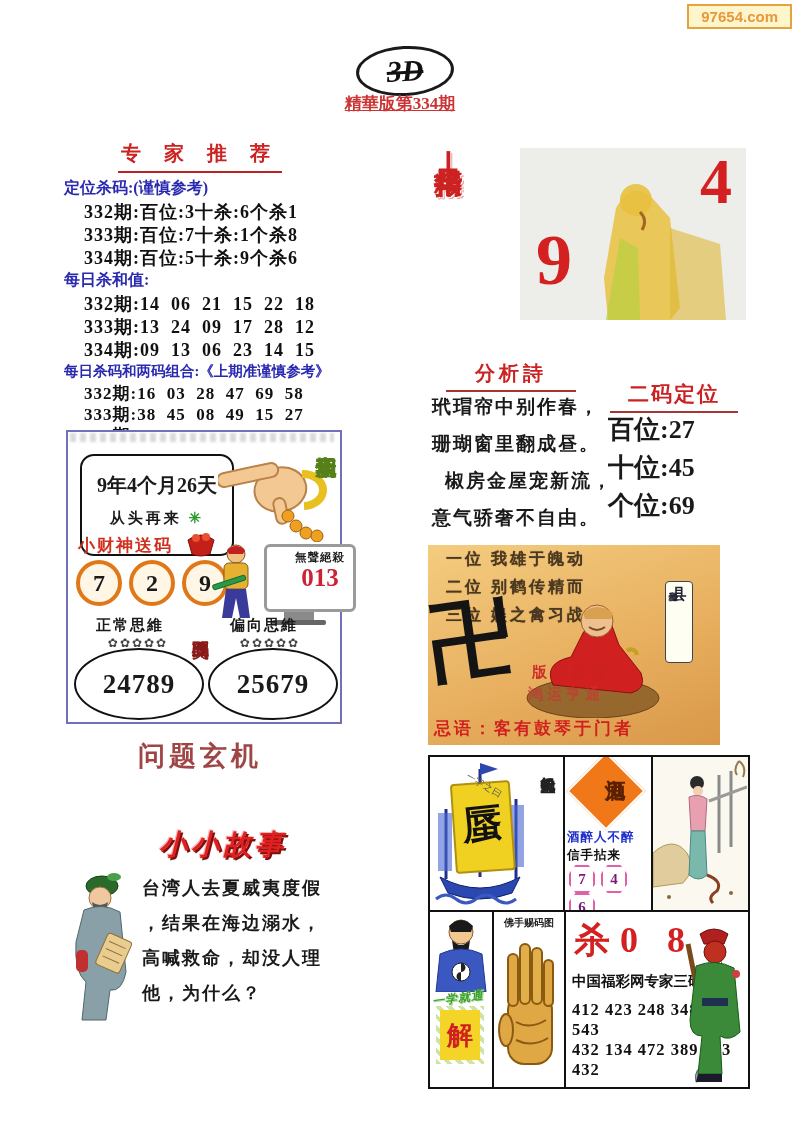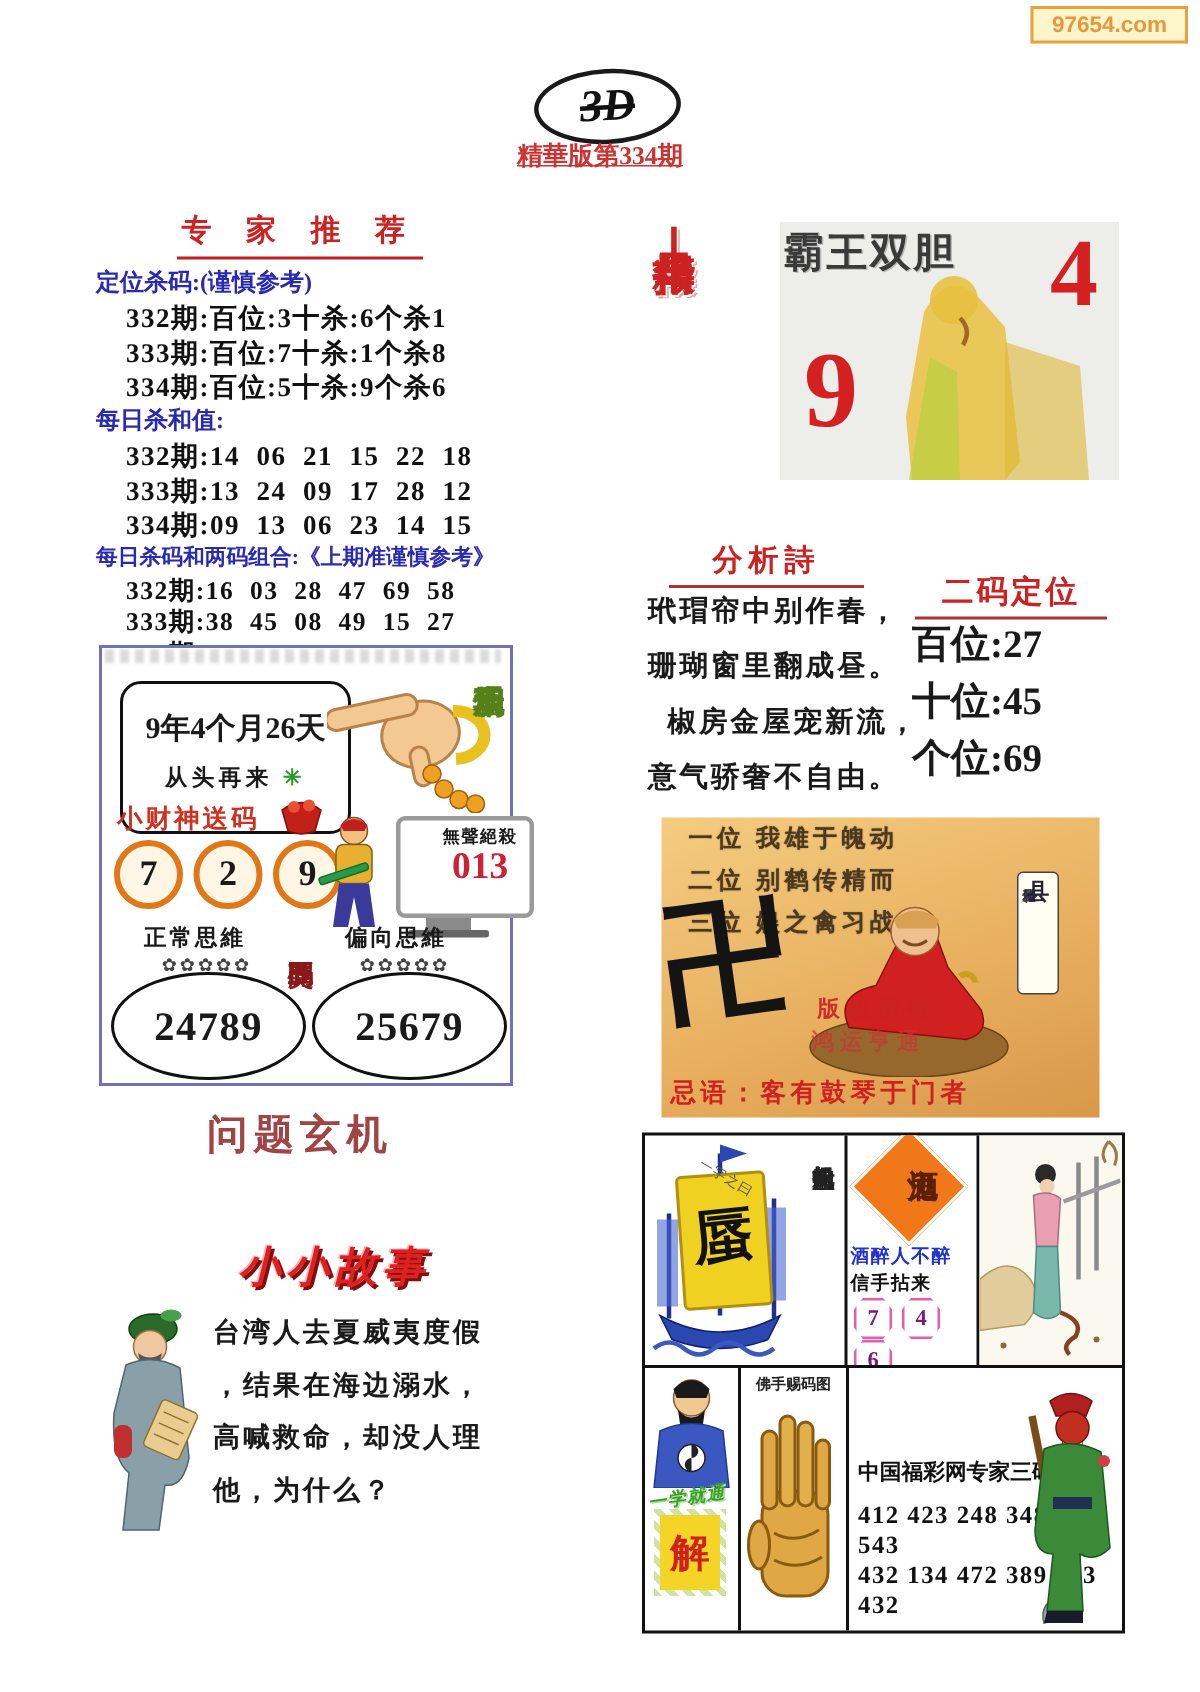--- a/index.html
+++ b/index.html
@@ -58,21 +58,21 @@
               text-shadow:1px 1px 0 #bbb;}
   .dd-left{left:16px;top:76px;color:#d42020;font-size:72px;font-weight:bold;line-height:1;}
   .dd-right{right:14px;top:2px;color:#d42020;font-size:64px;font-weight:bold;line-height:1;}
   .poem-title{left:446px;top:360px;width:130px;text-align:center;color:#c22;font-size:20px;
               font-weight:bold;letter-spacing:4px;border-bottom:2px solid #a33;padding-bottom:3px;}
   .poem-line{font-size:19px;font-weight:bold;letter-spacing:2px;}
   .tc-title{left:610px;top:380px;width:128px;text-align:center;color:#c22;font-size:21px;
             font-weight:bold;letter-spacing:2px;border-bottom:2px solid #a33;padding-bottom:3px;}
   .tc-row{left:608px;font-size:26px;font-weight:bold;}
   
-  .monk-panel{left:441px;top:545px;width:292px;height:200px;overflow:hidden;
+  .monk-panel{left:428px;top:545px;width:292px;height:200px;overflow:hidden;
       background:linear-gradient(160deg,#f4cc80 0%,#e8b060 55%,#d89848 100%);}
   .monk-line{left:18px;color:#4a3820;font-size:16px;font-weight:bold;letter-spacing:3px;
              text-shadow:0 0 1px #7a5a30;}
   .swastika{left:0px;top:52px;font-size:86px;font-weight:bold;color:#141414;transform:rotate(-8deg);line-height:1;}
   .tail-box{left:237px;top:36px;width:26px;height:80px;background:#fffef2;border:1.5px solid #444;
             border-radius:4px;text-align:center;}
   .tail-small{writing-mode:vertical-rl;text-orientation:upright;font-size:9px;color:#334;font-weight:bold;margin-top:3px;}
   .tail-big{font-size:15px;font-weight:bold;color:#223;}
   .mk-copy{left:104px;top:118px;color:#c22;font-size:15px;font-weight:bold;letter-spacing:5px;opacity:.9;}
   .mk-bless{left:100px;top:140px;color:#c33;font-size:15px;font-weight:bold;letter-spacing:4px;
@@ -215,21 +215,20 @@
   <div class="abs vert morning">精华早报Ⅰ</div>
 
   <div class="abs dualdan">
     <svg width="226" height="172" viewBox="0 0 226 172" style="position:absolute;left:0;top:0;">
       <path d="M96 60 Q113 30 134 52 L150 70 L160 160 L150 172 L88 172 L84 130 Z" fill="#e8c040" opacity=".85"></path>
       <circle cx="116" cy="52" r="16" fill="#e8c040" opacity=".9"></circle>
       <path d="M100 90 L86 172 L120 172 L118 100 Z" fill="#b8d040" opacity=".7"></path>
       <path d="M150 80 L200 96 L206 172 L150 172 Z" fill="#e0b838" opacity=".6"></path>
       <path d="M120 64 Q128 72 122 82" stroke="#a06820" fill="none" stroke-width="3"></path>
     </svg>
-    <div class="abs dd-caption">霸王双胆</div>
     <div class="abs dd-left">9</div>
     <div class="abs dd-right">4</div>
   </div>
 
   <div class="abs poem-title">分析詩</div>
   <div class="abs poem-line" style="left:432px;top:394px;">玳瑁帘中别作春，</div>
   <div class="abs poem-line" style="left:432px;top:431px;">珊瑚窗里翻成昼。</div>
   <div class="abs poem-line" style="left:432px;top:468px;margin-left:13px;">椒房金屋宠新流，</div>
   <div class="abs poem-line" style="left:432px;top:505px;">意气骄奢不自由。</div>
 
@@ -337,20 +336,21 @@
           <rect x="12" y="56" width="44" height="70" rx="16" fill="#dfa845" stroke="#8a5a10" stroke-width="2"></rect>
           <rect x="12" y="16" width="10" height="52" rx="5" fill="#dfa845" stroke="#8a5a10" stroke-width="2"></rect>
           <rect x="24" y="6" width="10" height="60" rx="5" fill="#e2b04a" stroke="#8a5a10" stroke-width="2"></rect>
           <rect x="36" y="10" width="10" height="56" rx="5" fill="#e2b04a" stroke="#8a5a10" stroke-width="2"></rect>
           <rect x="48" y="22" width="9" height="46" rx="4.5" fill="#dfa845" stroke="#8a5a10" stroke-width="2"></rect>
           <ellipse cx="10" cy="92" rx="7" ry="16" fill="#dfa845" stroke="#8a5a10" stroke-width="2"></ellipse>
           <path d="M20 84 Q34 92 50 82 M20 102 Q36 110 52 100" stroke="#8a5a10" fill="none" stroke-width="2"></path>
         </svg>
       </div>
       <div class="gcell c23">
+        <div class="kill-line"><span>杀</span><span>0 8</span></div>
         <div class="kill-src">中国福彩网专家三码推荐</div>
         <div class="kill-row" style="top:88px;">412 423 248 348 428 543</div>
         <div class="kill-row" style="top:128px;">432 134 472 389 143 432</div>
         <svg width="78" height="160" viewBox="0 0 78 160" style="position:absolute;right:0px;top:12px;">
           <line x1="18" y1="20" x2="44" y2="150" stroke="#7a4a1a" stroke-width="5"></line>
           <path d="M40 138 Q22 144 26 158 L44 154 Z" fill="#9aa4ac" stroke="#5a6468"></path>
           <path d="M30 10 Q44 0 58 10 L54 20 L34 20 Z" fill="#b02020" stroke="#701010"></path>
           <circle cx="45" cy="28" r="11" fill="#c03020" stroke="#701010"></circle>
           <path d="M38 36 Q45 62 52 36 L50 70 L40 70 Z" fill="#1a1a1a"></path>
           <path d="M26 42 Q45 34 64 44 L70 108 Q60 118 50 112 L52 150 L28 150 L32 112 Q20 112 20 96 Z" fill="#3a8a3a" stroke="#1a5a1a"></path>

